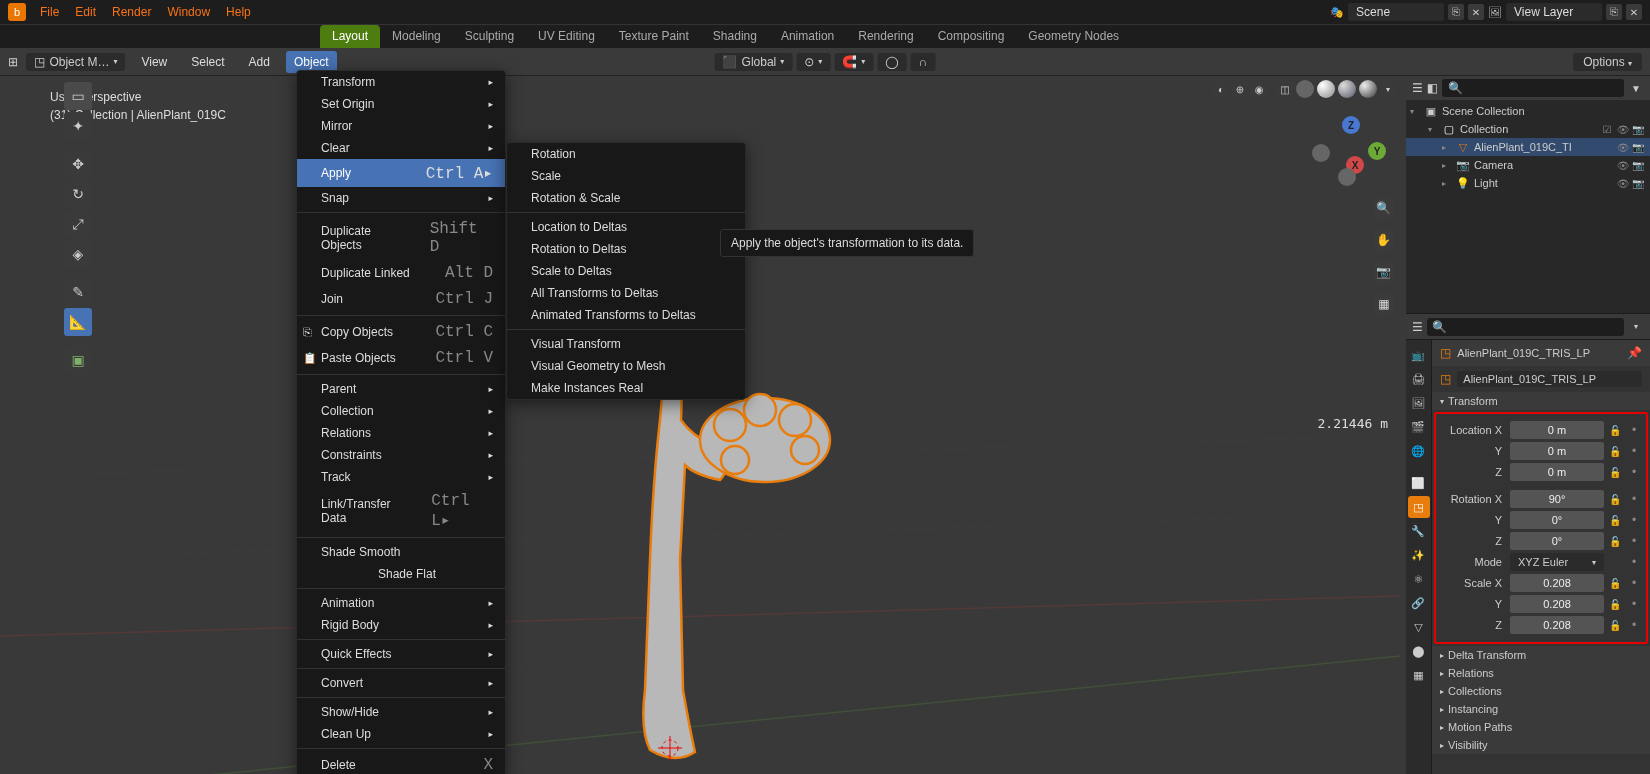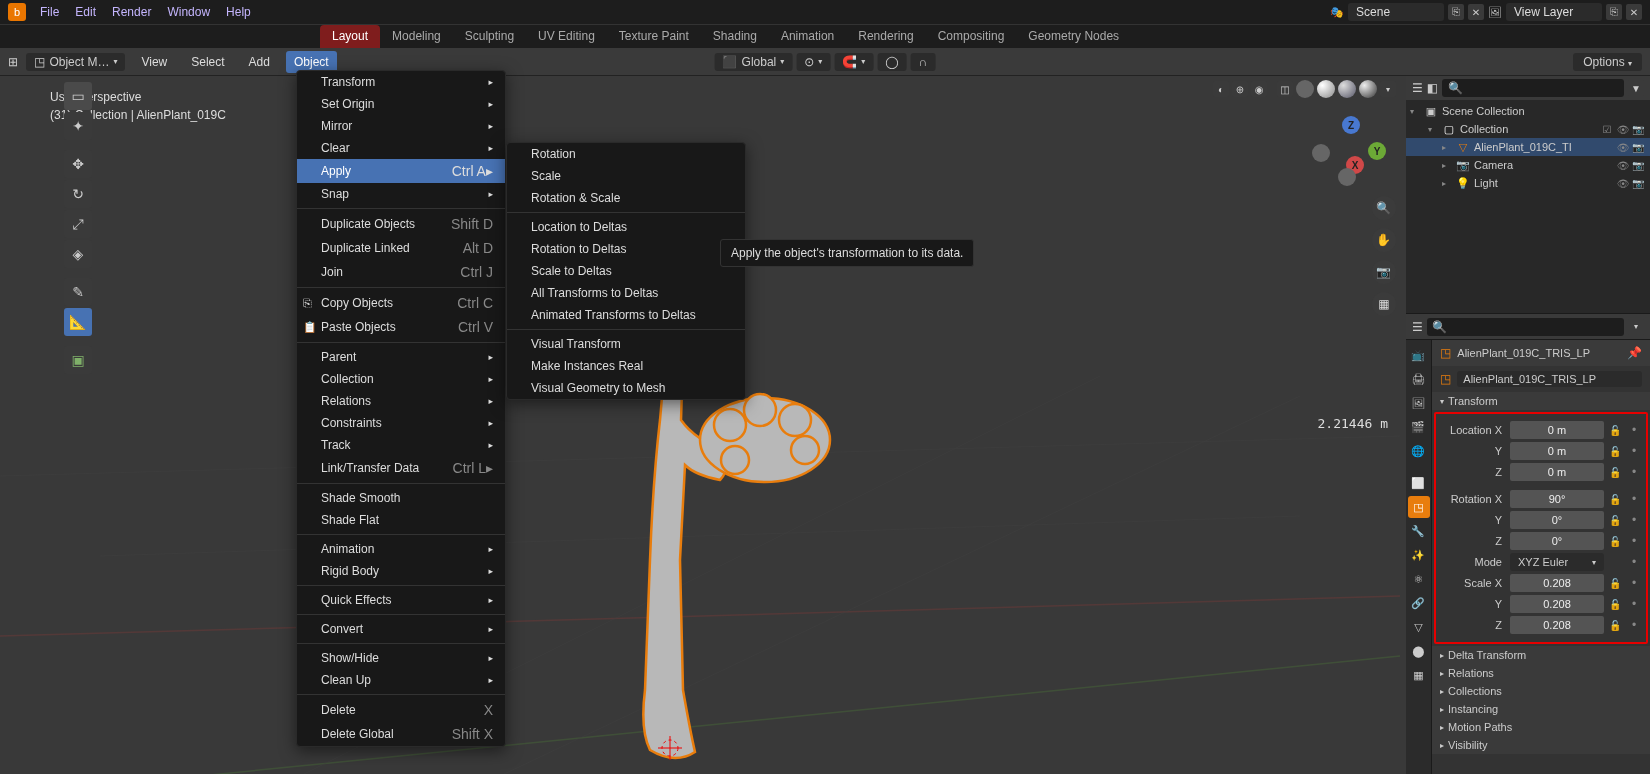--- a/index.html
+++ b/index.html
@@ -1,26 +1,26 @@
 <!DOCTYPE html>
 <html><head>
   <meta charset="utf-8">
   <style>
     * { margin: 0; padding: 0; box-sizing: border-box; font-family: -apple-system, sans-serif; }
     body { background: #1d1d1d; color: #ccc; font-size: 12px; overflow: hidden; width: 1650px; height: 774px; position: relative; }
     
     
     .top-bar { height: 24px; background: #1d1d1d; display: flex; align-items: center; padding: 0 8px; gap: 12px; }
     .blender-logo { width: 18px; height: 18px; background: #ea7600; border-radius: 3px; display: flex; align-items: center; justify-content: center; color: #fff; font-size: 11px; }
-    .top-menu-item { color: #c4b5fd; cursor: pointer; padding: 2px 2px; }
+    .top-menu-item { color: #f97316; cursor: pointer; padding: 2px 2px; }
     
     
     .workspace-tabs { height: 24px; background: #1d1d1d; display: flex; border-top: 1px solid #333; }
     .workspace-tab { padding: 4px 12px; color: #aaa; cursor: pointer; }
-    .workspace-tab.active { background: #7f1d1d; color: #fff; border-radius: 4px 4px 0 0; }
+    .workspace-tab.active { background: #4d7c0f; color: #fff; border-radius: 4px 4px 0 0; }
     
     
     .scene-header-right { position: absolute; right: 0; top: 0; height: 24px; display: flex; align-items: center; gap: 4px; padding: 0 8px; }
     .scene-field { background: #2b2b2b; border-radius: 3px; padding: 2px 8px; display: flex; align-items: center; gap: 4px; height: 18px; }
     .scene-field input { background: none; border: none; color: #ddd; font-size: 12px; width: 80px; }
     .mini-btn { width: 16px; height: 16px; background: #3a3a3a; border-radius: 2px; display: flex; align-items: center; justify-content: center; cursor: pointer; font-size: 10px; }
     
     
     .secondary-bar { height: 28px; background: #3a3a3a; display: flex; align-items: center; padding: 0 8px; gap: 8px; border-bottom: 1px solid #222; position: relative; }
     .mode-selector { background: #2b2b2b; padding: 2px 8px; border-radius: 3px; display: flex; align-items: center; gap: 4px; }
@@ -53,21 +53,21 @@
     
     
     .tree-model { position: absolute; left: 50%; top: 50%; transform: translate(-50%, -45%); }
     
     
     .context-menu { position: absolute; background: #181818; border: 1px solid #2a2a2a; border-radius: 4px; box-shadow: 0 4px 16px rgba(0,0,0,0.5); overflow: hidden; }
     .menu-item { padding: 4px 12px 4px 24px; display: flex; justify-content: space-between; align-items: center; cursor: pointer; color: #ddd; min-height: 20px; }
     .menu-item.highlighted { background: #4772b3; color: #fff; }
     .menu-item.has-sub::after { content: "▸"; font-size: 9px; margin-left: 20px; }
     .menu-sep { height: 1px; background: #333; margin: 3px 0; }
-    .menu-shortcut { color: #888; font-size: 14px; margin-left: 20px; }
+    .menu-shortcut { color: #888; font-size: 16px; margin-left: 20px; font-family: Liberation Mono, monospace; }
     .menu-item.highlighted .menu-shortcut { color: #ddd; }
     .menu-icon { position: absolute; left: 6px; font-size: 11px; }
     
     
     .tooltip { position: absolute; background: #181818; border: 1px solid #333; border-radius: 3px; padding: 6px 10px; color: #ddd; font-size: 12px; white-space: nowrap; }
     
     
     .right-panels { width: 244px; background: #2b2b2b; display: flex; flex-direction: column; }
     
     
@@ -530,21 +530,21 @@
       <span>Track</span>
     </div>
     <div class="menu-item" style="position: relative;">
       <span>Link/Transfer Data</span>
       <span class="menu-shortcut">Ctrl L▸</span>
     </div>
     <div class="menu-sep"></div>
     <div class="menu-item" style="position: relative; align-items: flex-end;">
       <span>Shade Smooth</span>
     </div>
-    <div class="menu-item" style="position: relative;">
+    <div class="menu-item" style="position: relative; justify-content: center;">
       <span>Shade Flat</span>
     </div>
     <div class="menu-sep"></div>
     <div class="menu-item has-sub" style="position: relative;">
       <span>Animation</span>
     </div>
     <div class="menu-item has-sub" style="position: relative;">
       <span>Rigid Body</span>
     </div>
     <div class="menu-sep"></div>
@@ -597,20 +597,20 @@
       <span>All Transforms to Deltas</span>
     </div>
     <div class="menu-item" style="position: relative;">
       <span>Animated Transforms to Deltas</span>
     </div>
     <div class="menu-sep"></div>
     <div class="menu-item" style="position: relative;">
       <span>Visual Transform</span>
     </div>
     <div class="menu-item" style="position: relative;">
+      <span>Visual Geometry to Mesh</span>
+    </div>
+    <div class="menu-item" style="position: relative;">
       <span>Make Instances Real</span>
     </div>
-    <div class="menu-item" style="position: relative;">
-      <span>Visual Geometry to Mesh</span>
-    </div>
-  </div>
-
-<div class="tooltip" style="left:720px; top:239px;">Apply the object's transformation to its data.</div>
+  </div>
+
+<div class="tooltip" style="left:720px; top:229px;">Apply the object's transformation to its data.</div>
 
 </body></html>

